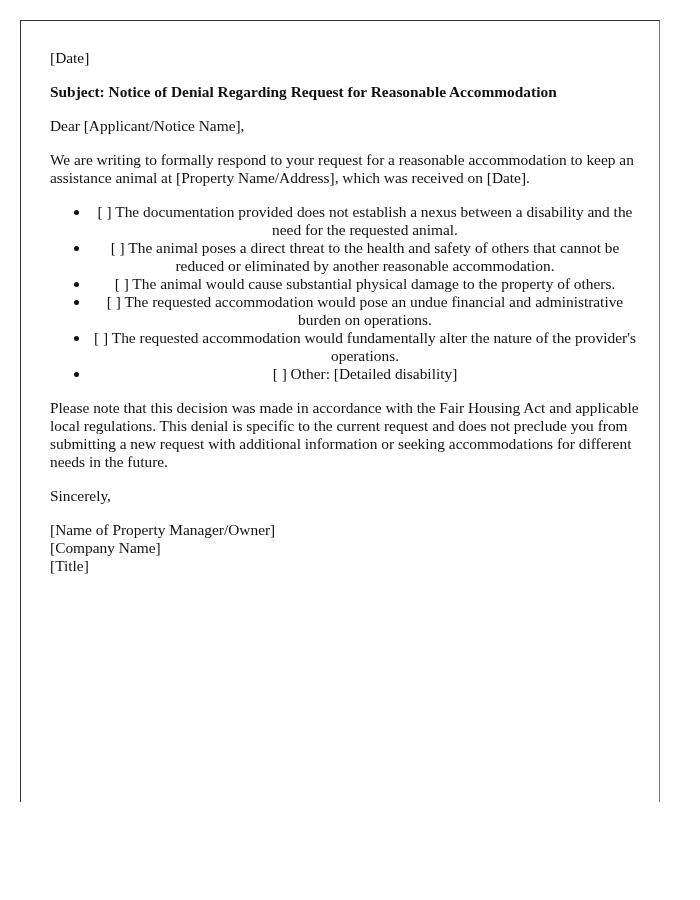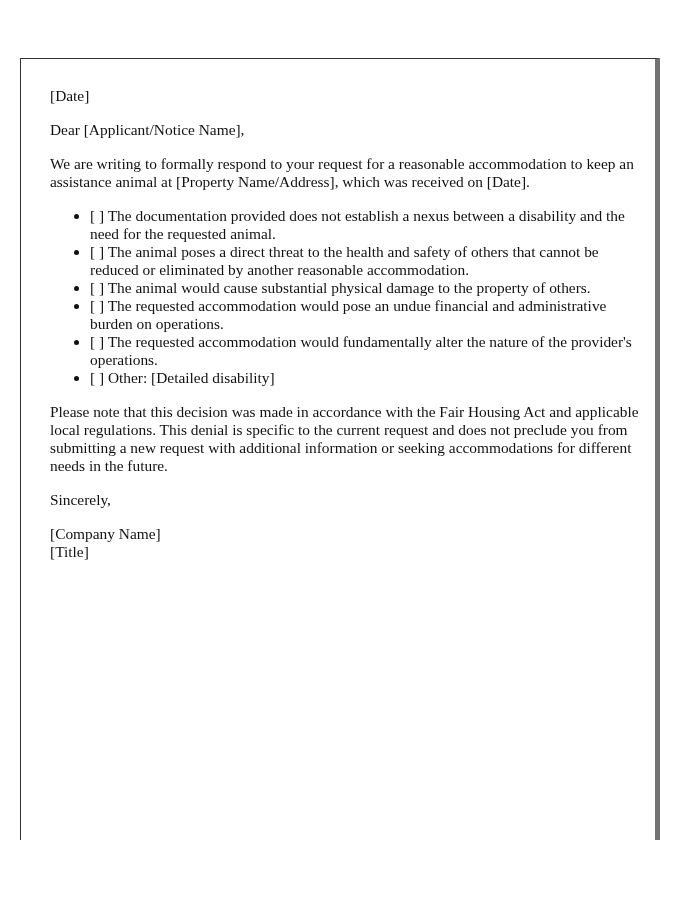--- a/index.html
+++ b/index.html
@@ -3,64 +3,65 @@
 <meta charset="utf-8">
 <style>
   html, body { margin: 0; padding: 0; background: #ffffff; }
   body { width: 700px; height: 900px; position: relative; overflow: hidden; }
   .page {
     position: absolute;
     left: 20px; top: 20px;
     width: 640px; height: 782px;
     border-top: 1px solid #333333;
     border-left: 1px solid #333333;
-    border-right: 5px solid #737373;
+    border-right: 1px solid #737373;
     box-sizing: border-box;
-    margin-top: 38px;
   }
   .content {
     position: absolute;
     left: 29px; top: 28px;
     width: 590px;
     font-family: "Liberation Serif", "DejaVu Serif", serif;
     font-size: 15.4px;
     line-height: 18px;
     color: #111111;
   }
   p { margin: 0 0 16px 0; }
   .addr span { display: block; }
   .subject { font-weight: bold; }
-  ul { margin: 0 0 16px 0; padding-left: 40px; }
+  ul { margin: 0 0 16px 0; padding-left: 40px; text-align: center; }
   li { margin: 0; }
   .sig span { display: block; }
 </style>
 </head>
 <body>
 
 <div class="page">
   <div class="content">
     <p>[Date]</p>
 
 
+    <p class="subject">Subject: Notice of Denial Regarding Request for Reasonable Accommodation</p>
 
     <p>Dear [Applicant/Notice Name],</p>
 
     <p>We are writing to formally respond to your request for a reasonable accommodation to keep an assistance animal at [Property Name/Address], which was received on [Date].</p>
 
     <ul>
       <li>[ ] The documentation provided does not establish a nexus between a disability and the need for the requested animal.</li>
       <li>[ ] The animal poses a direct threat to the health and safety of others that cannot be reduced or eliminated by another reasonable accommodation.</li>
       <li>[ ] The animal would cause substantial physical damage to the property of others.</li>
       <li>[ ] The requested accommodation would pose an undue financial and administrative burden on operations.</li>
       <li>[ ] The requested accommodation would fundamentally alter the nature of the provider's operations.</li>
       <li>[ ] Other: [Detailed disability]</li>
     </ul>
 
     <p>Please note that this decision was made in accordance with the Fair Housing Act and applicable local regulations. This denial is specific to the current request and does not preclude you from submitting a new request with additional information or seeking accommodations for different needs in the future.</p>
 
     <p>Sincerely,</p>
 
     <p class="sig">
+      <span>[Name of Property Manager/Owner]</span>
       <span>[Company Name]</span>
       <span>[Title]</span>
     </p>
   </div>
 </div>
 
 </body></html>

